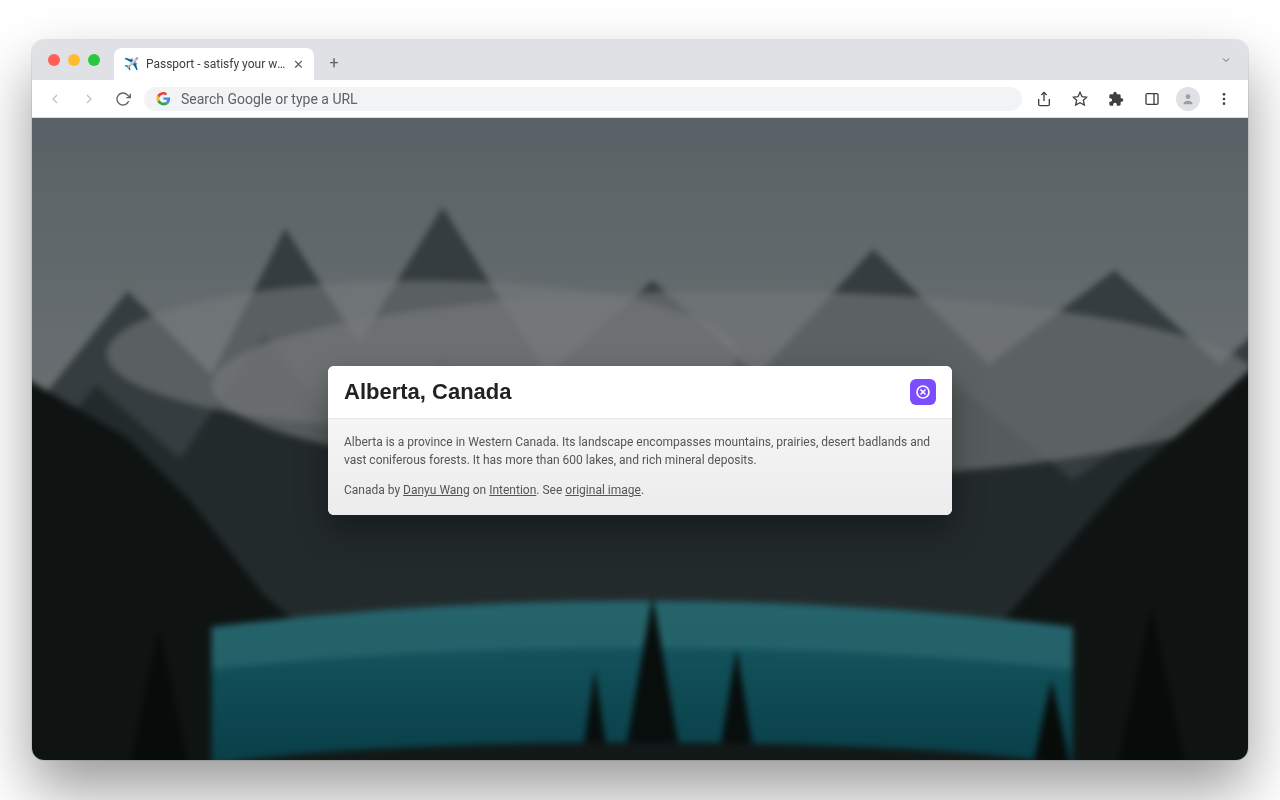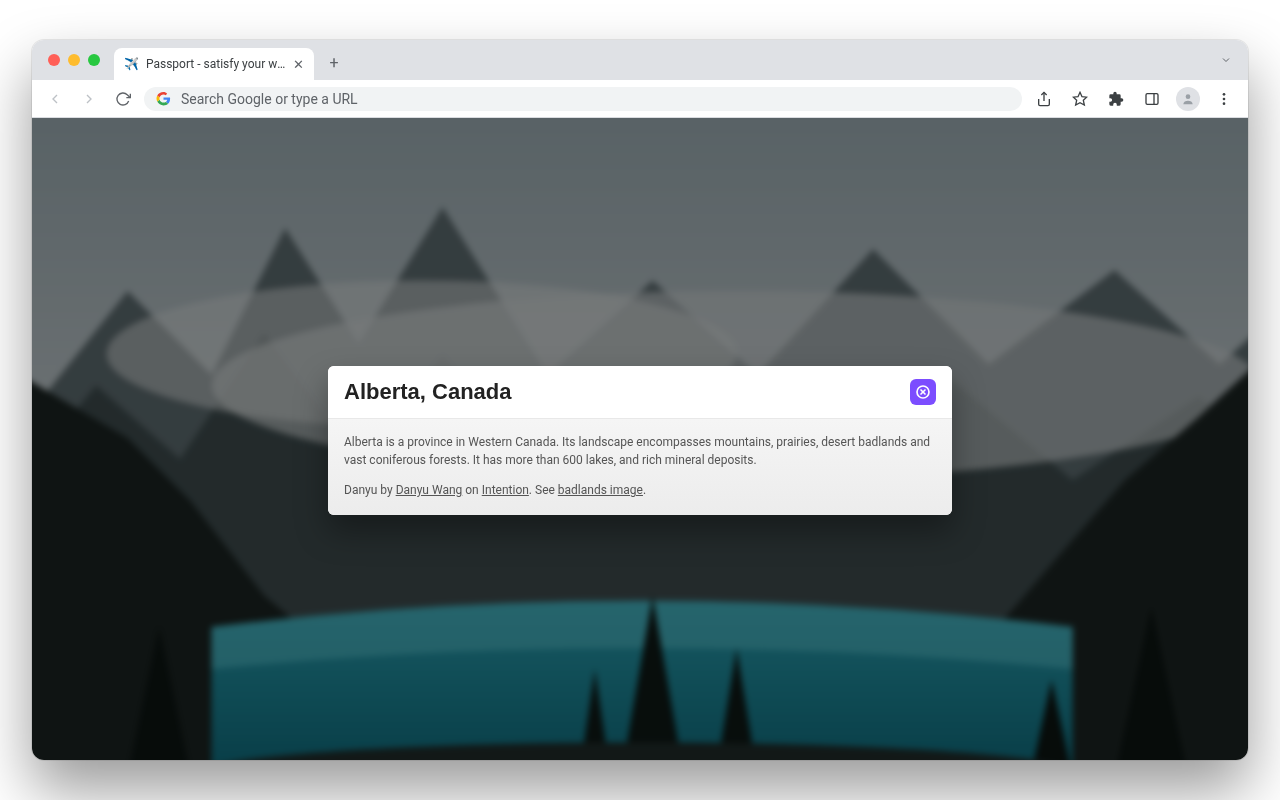--- a/index.html
+++ b/index.html
@@ -274,19 +274,19 @@
           <svg viewBox="0 0 24 24" fill="none" stroke-width="2.5" stroke-linecap="round">
             <circle cx="12" cy="12" r="9"></circle>
             <line x1="9" y1="9" x2="15" y2="15"></line>
             <line x1="15" y1="9" x2="9" y2="15"></line>
           </svg>
         </div>
       </div>
       <div class="modal-body">
         <p>Alberta is a province in Western Canada. Its landscape encompasses mountains, prairies, desert badlands and vast coniferous forests. It has more than 600 lakes, and rich mineral deposits.</p>
         <p>
-          <span>Danyu by </span><a href="#">Danyu Wang</a><span> on </span><a href="#">Intention</a><span>. See </span><a href="#">badlands image</a><span>.</span>
+          <span>Canada by </span><a href="#">Danyu Wang</a><span> on </span><a href="#">Intention</a><span>. See </span><a href="#">original image</a><span>.</span>
         </p>
       </div>
     </div>
 
   </div>
 </div>
 
 </body></html>

